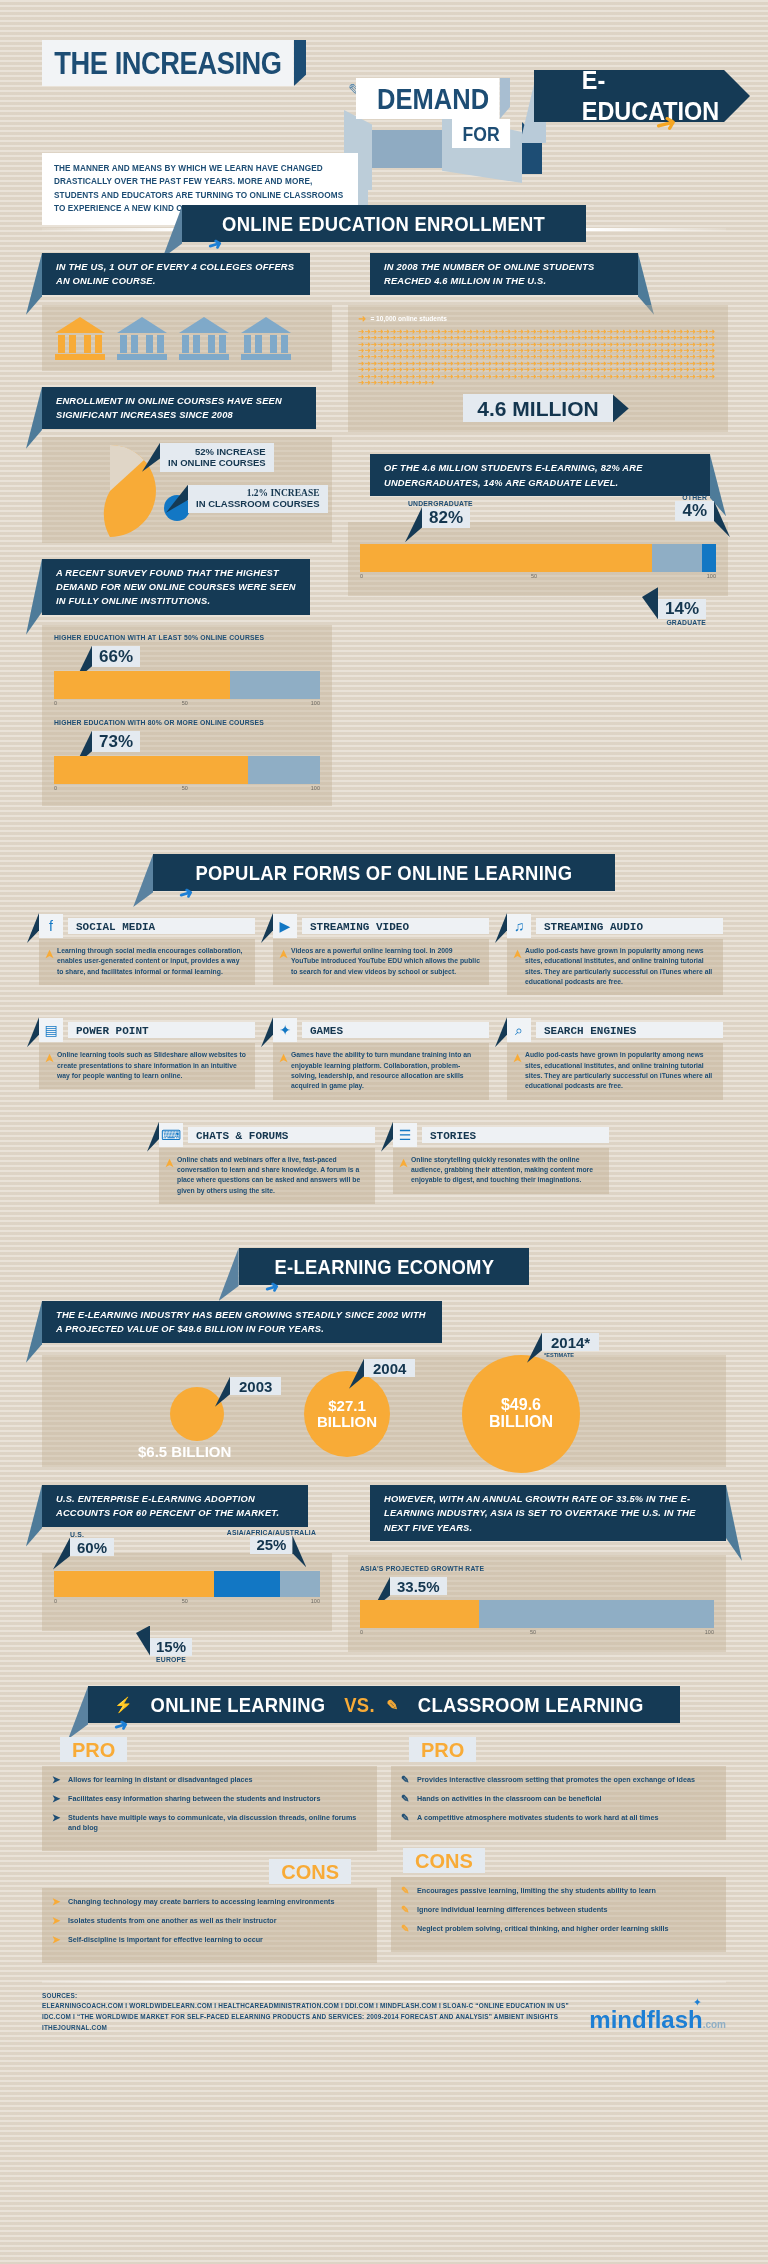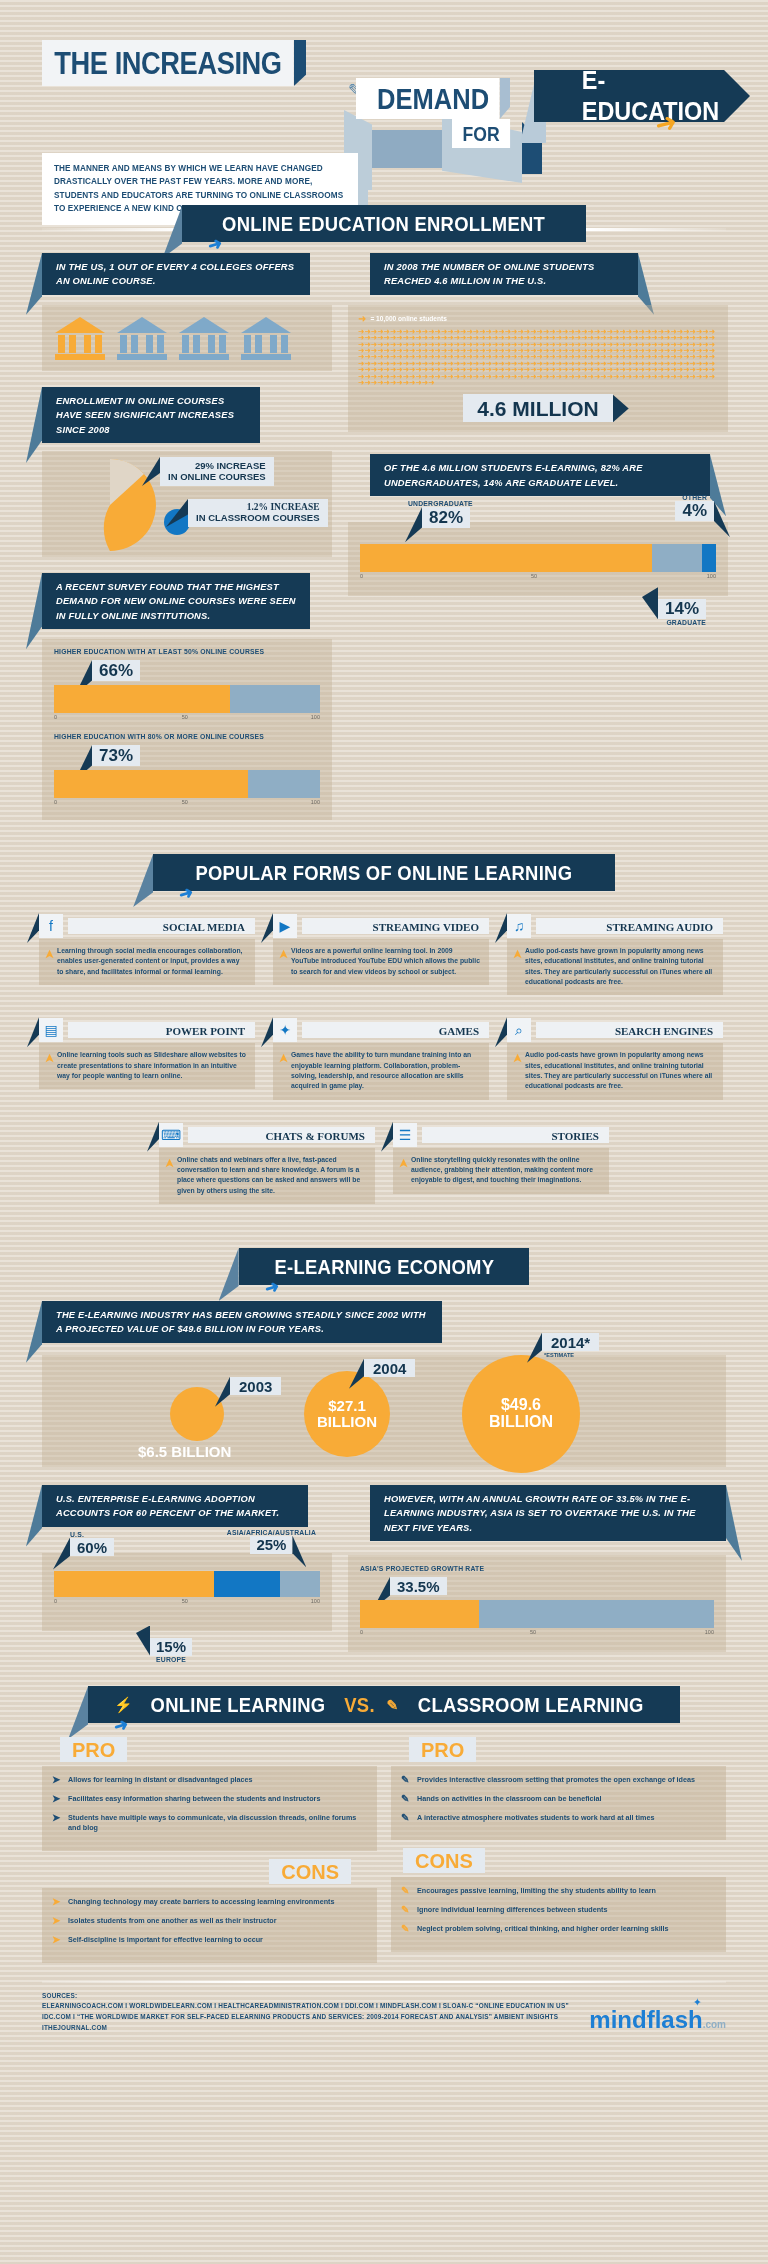--- a/index.html
+++ b/index.html
@@ -133,21 +133,21 @@
     background:#153a55;clip-path:polygon(100% 0,100% 58%,0 100%);}
   .cap{font-size:6.8px;font-weight:bold;color:#1d4d74;letter-spacing:0.2px;
     font-family:"Liberation Sans Narrow","Liberation Sans",sans-serif;}
 
   
   .card{width:216px;position:relative;margin-bottom:10px;}
   .card-head{display:flex;align-items:center;gap:5px;position:relative;height:26px;}
   .card-icon{width:24px;height:24px;background:#f0f3f6;display:flex;align-items:center;justify-content:center;
     border:0;color:#1277c4;font-size:14px;}
   .card-title{background:#eef1f4;color:#14364f;font-weight:bold;font-size:11px;padding:3px 10px 1px 8px;
-    font-family:Liberation Serif, serif;flex:1;text-align:right;}
+    font-family:Liberation Mono, monospace;flex:1;}
   .card-head::before{content:"";position:absolute;left:-12px;top:0;width:12px;height:30px;
     background:#153a55;clip-path:polygon(100% 0,100% 58%,0 100%);}
   .card-body{background:rgba(196,178,152,0.50);padding:7px 9px 8px 18px;font-size:6.8px;line-height:1.52;
     color:#1d4d74;font-weight:bold;position:relative;
     font-family:"Liberation Sans Narrow","Liberation Sans",sans-serif;}
   .card-body::before{content:"";position:absolute;left:6px;top:7px;font-size:11px;color:#f8ab37;
     content:"\27A4";transform:rotate(-90deg);}
 
   
   .circ{border-radius:50%;background:#f8ab37;display:flex;align-items:center;justify-content:center;}
@@ -237,32 +237,32 @@
           <polygon points="26,2 51,18 1,18" fill="#7fa9c9"></polygon>
           <rect x="4" y="20" width="7" height="18" fill="#7fa9c9"></rect>
           <rect x="15" y="20" width="7" height="18" fill="#7fa9c9"></rect>
           <rect x="30" y="20" width="7" height="18" fill="#7fa9c9"></rect>
           <rect x="41" y="20" width="7" height="18" fill="#7fa9c9"></rect>
           <rect x="1" y="39" width="50" height="6" fill="#7fa9c9"></rect>
         </svg>
       </div>
 
       <div style="margin-top:16px;">
-        <div class="callout tl" style="width:218px;">ENROLLMENT IN ONLINE COURSES HAVE SEEN SIGNIFICANT INCREASES SINCE 2008</div>
+        <div class="callout tl" style="width:274px;">ENROLLMENT IN ONLINE COURSES HAVE SEEN SIGNIFICANT INCREASES SINCE 2008</div>
         <div class="panel" style="margin-top:8px;padding:8px 10px 10px 10px;position:relative;height:106px;">
           <svg width="108" height="96" viewBox="0 0 108 96" style="position:absolute;left:14px;top:6px;">
             <path d="M54 48 L54 2 A46 46 0 1 1 53.9 94 A46 46 0 0 1 54 48 Z" fill="#f8ab37"></path>
             <path d="M54 48 L54 2 A46 46 0 0 1 88 17 Z" fill="#e0d6c7"></path>
           </svg>
           <svg width="26" height="26" style="position:absolute;left:122px;top:58px;">
             <circle cx="13" cy="13" r="13" fill="#1277c4"></circle>
           </svg>
           <div style="position:absolute;left:118px;top:6px;">
             <div style="background:#e4eaf0;padding:3px 8px 4px 8px;position:relative;text-align:right;">
-              <div style="font-size:9.5px;font-weight:bold;color:#14364f;font-family:'Liberation Sans Narrow','Liberation Sans',sans-serif;">29% INCREASE</div>
+              <div style="font-size:9.5px;font-weight:bold;color:#14364f;font-family:'Liberation Sans Narrow','Liberation Sans',sans-serif;">52% INCREASE</div>
               <div style="font-size:9.5px;font-weight:bold;color:#14364f;font-family:'Liberation Sans Narrow','Liberation Sans',sans-serif;">IN ONLINE COURSES</div>
               <span style="position:absolute;left:-18px;top:0;width:18px;height:100%;background:#153a55;clip-path:polygon(100% 0,100% 55%,0 100%);"></span>
             </div>
           </div>
           <div style="position:absolute;left:146px;top:48px;">
             <div style="background:#e4eaf0;padding:3px 8px 4px 8px;position:relative;text-align:right;">
               <div style="font-size:9.5px;font-weight:bold;color:#14364f;font-family:Liberation Serif, serif;text-align:right;">1.2% INCREASE</div>
               <div style="font-size:9.5px;font-weight:bold;color:#14364f;font-family:'Liberation Sans Narrow','Liberation Sans',sans-serif;">IN CLASSROOM COURSES</div>
               <span style="position:absolute;left:-22px;top:0;width:22px;height:100%;background:#153a55;clip-path:polygon(100% 0,100% 55%,0 100%);"></span>
             </div>
@@ -586,21 +586,21 @@
             <div class="pc-item">
               <span class="pc-ic">✎</span>
               <span>Provides interactive classroom setting that promotes the open exchange of ideas</span>
             </div>
             <div class="pc-item">
               <span class="pc-ic">✎</span>
               <span>Hands on activities in the classroom can be beneficial</span>
             </div>
             <div class="pc-item">
               <span class="pc-ic">✎</span>
-              <span>A interactive atmosphere motivates students to work hard at all times</span>
+              <span>A competitive atmosphere motivates students to work hard at all times</span>
             </div>
           </div>
         <div style="margin:8px 0 0 12px;">
           <span class="pc-head">CONS</span>
         </div>
         <div class="pc-list" id="class-cons" style="margin-top:4px;">
             <div class="pc-item">
               <span class="pc-ic org">✎</span>
               <span>Encourages passive learning, limiting the shy students ability to learn</span>
             </div>

